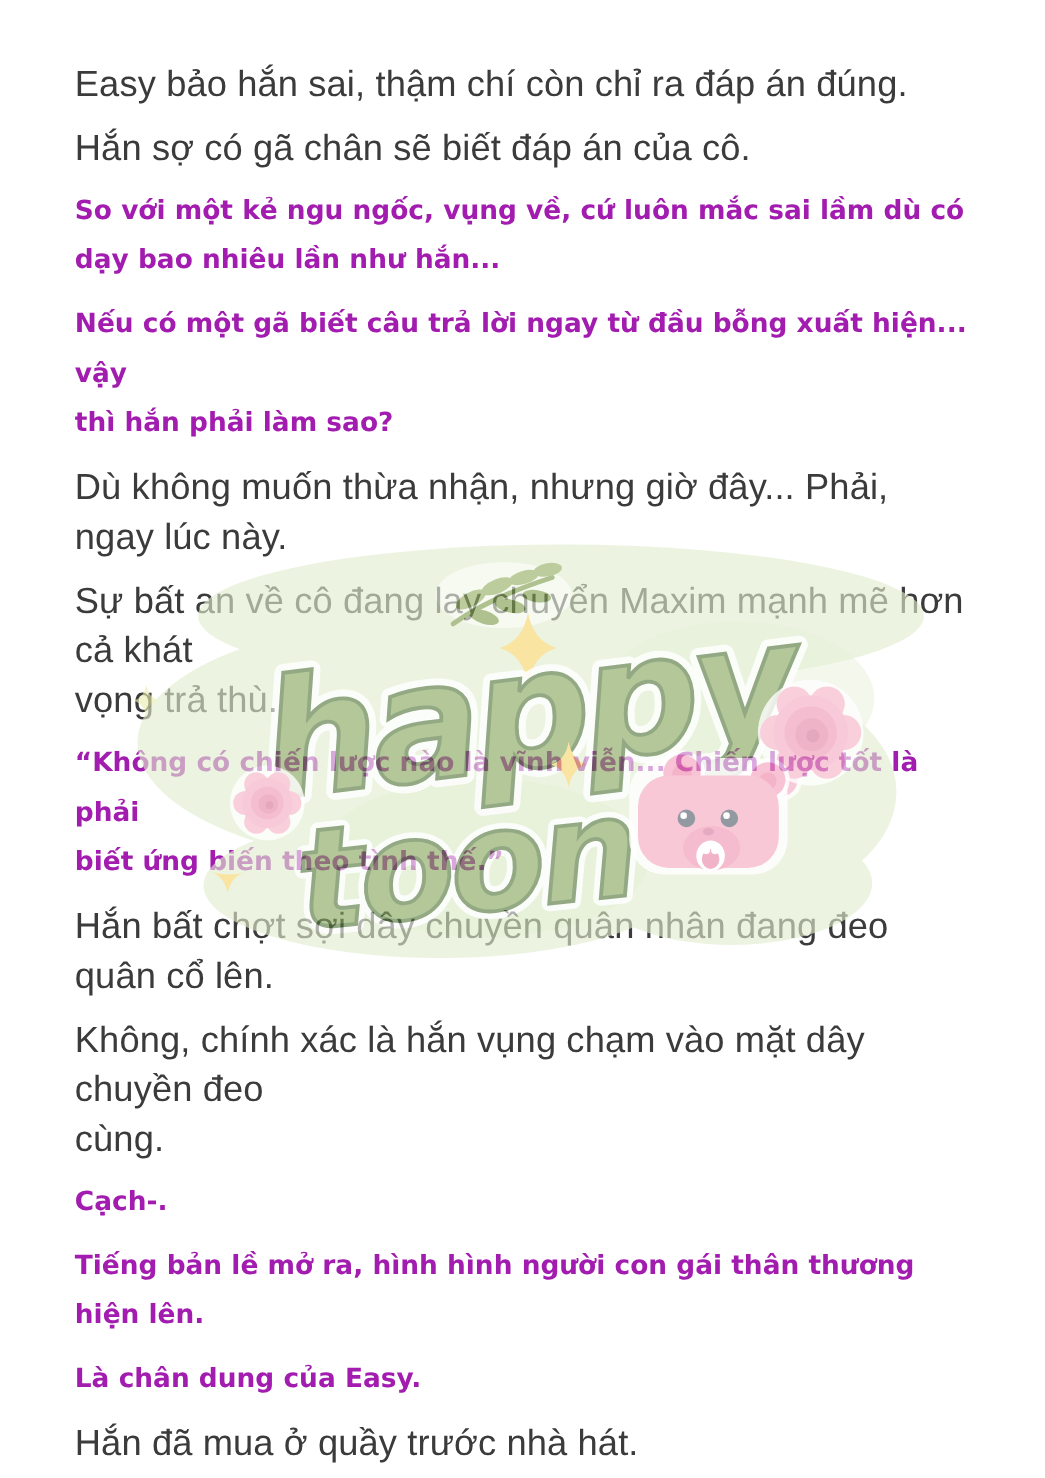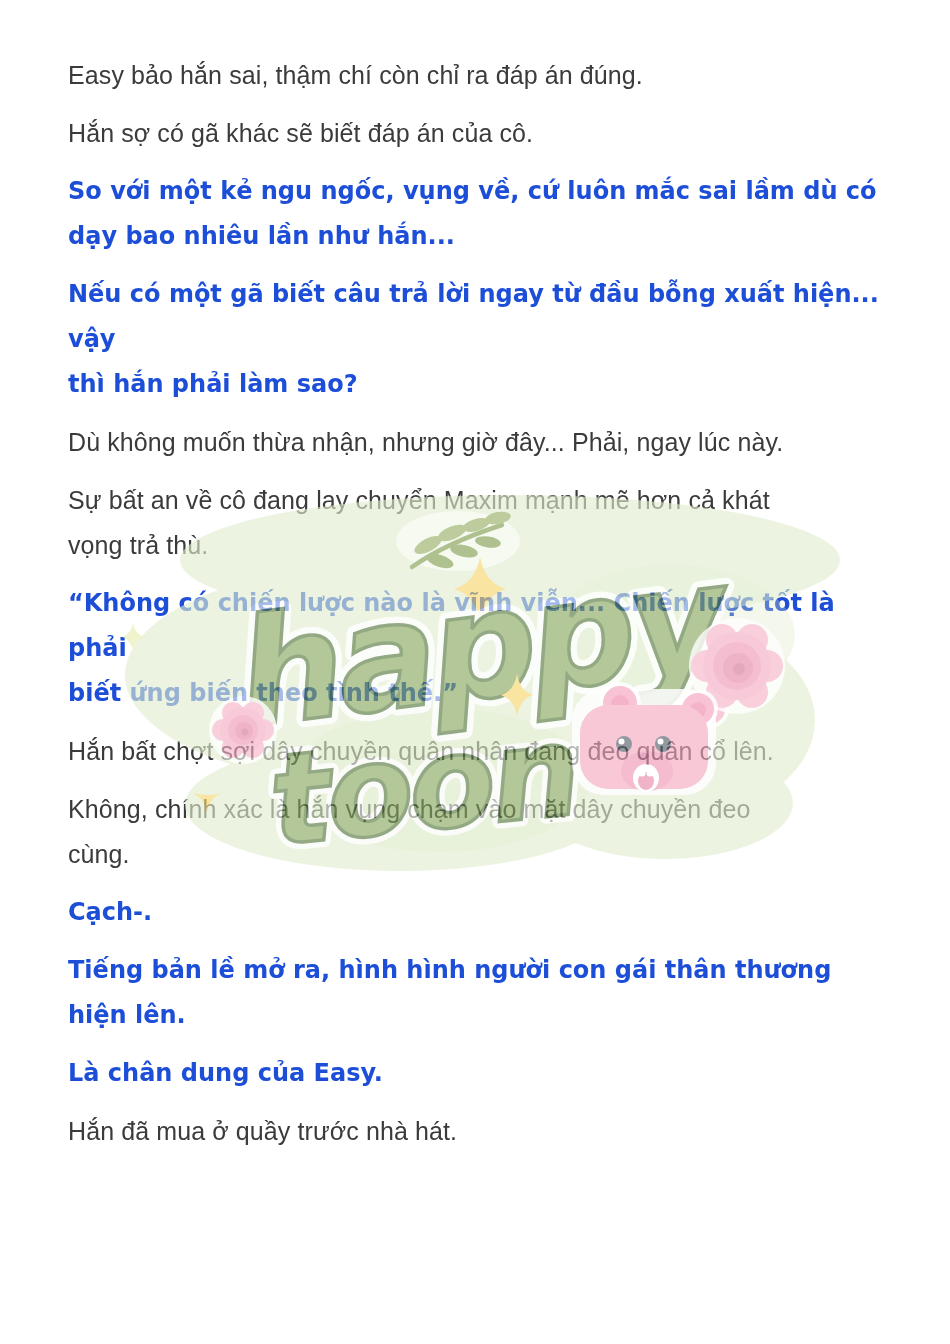--- a/index.html
+++ b/index.html
@@ -4,46 +4,46 @@
 <style>
   html,body{margin:0;padding:0;}
   body{
     width:950px;height:1344px;background:#ffffff;overflow:hidden;
     font-family:"Liberation Sans","DejaVu Sans",sans-serif;
   }
   .page{position:relative;width:950px;height:1344px;background:#ffffff;}
   .story{position:absolute;left:68px;top:53px;width:814px;}
   .story p{
     margin:0 0 13px 0;
-    font-size:25px;line-height:45px;color:#3b3b3b;
+    font-size:33px;line-height:45px;color:#3b3b3b;
     white-space:pre-line;letter-spacing:0.1px;
   }
   .story p.em{
-    font-weight:700;letter-spacing:0;color:#1d4ed8;
+    font-weight:700;letter-spacing:0;color:#a21caf;
     font-family:"DejaVu Sans","Liberation Sans",sans-serif;
     font-size:24px;
   }
   .watermark{
     position:absolute;left:110px;top:485px;width:780px;height:400px;
     opacity:0.62;pointer-events:none;
   }
   .watermark svg{display:block;width:100%;height:100%;}
   .wm-word{
     font-family:"DejaVu Sans",sans-serif;
     font-style:italic;font-weight:bold;
   }
 </style>
 </head>
 <body>
 
 <div class="page">
 
   <div class="story">
       <p>Easy bảo hắn sai, thậm chí còn chỉ ra đáp án đúng.</p>
-      <p>Hắn sợ có gã khác sẽ biết đáp án của cô.</p>
+      <p>Hắn sợ có gã chân sẽ biết đáp án của cô.</p>
       <p class="em">So với một kẻ ngu ngốc, vụng về, cứ luôn mắc sai lầm dù có
 dạy bao nhiêu lần như hắn...</p>
       <p class="em">Nếu có một gã biết câu trả lời ngay từ đầu bỗng xuất hiện... vậy
 thì hắn phải làm sao?</p>
       <p>Dù không muốn thừa nhận, nhưng giờ đây... Phải, ngay lúc này.</p>
       <p>Sự bất an về cô đang lay chuyển Maxim mạnh mẽ hơn cả khát
 vọng trả thù.</p>
       <p class="em">“Không có chiến lược nào là vĩnh viễn... Chiến lược tốt là phải
 biết ứng biến theo tình thế.”</p>
       <p>Hắn bất chợt sợi dây chuyền quân nhân đang đeo quân cổ lên.</p>

